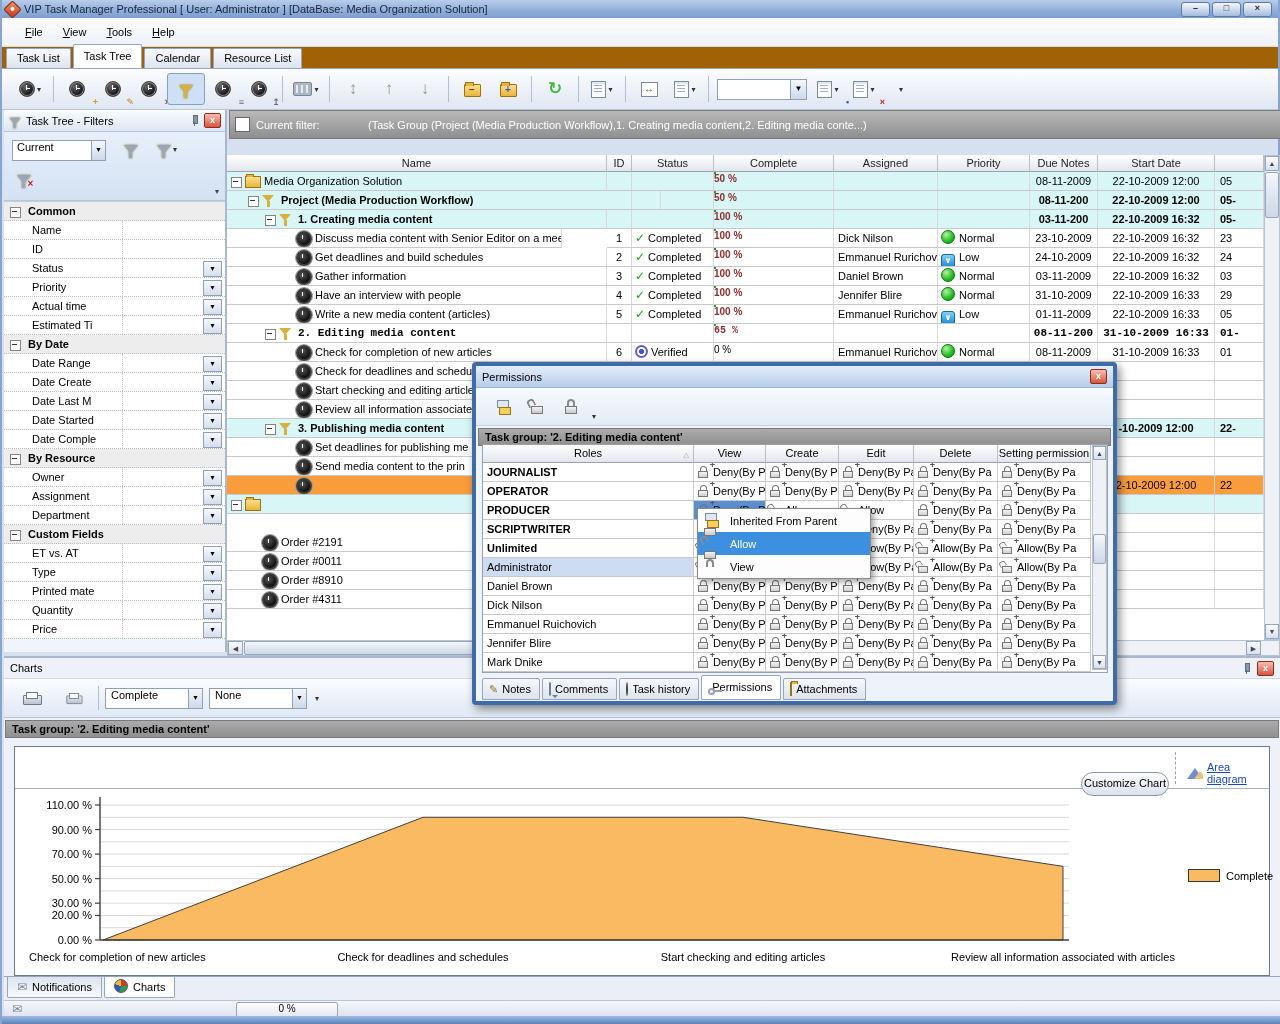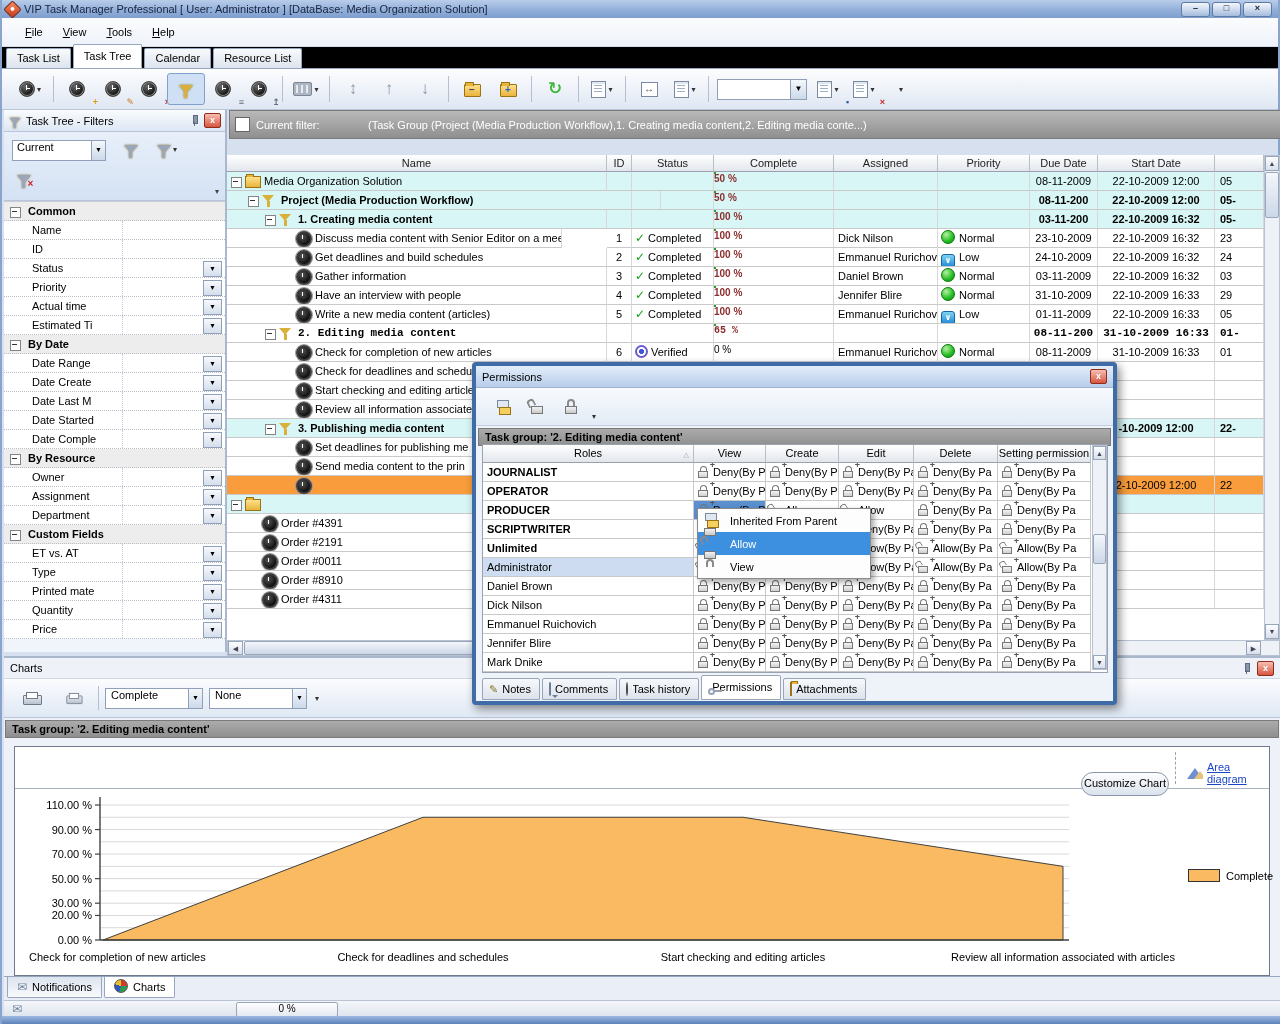--- a/index.html
+++ b/index.html
@@ -10,21 +10,21 @@
   #titlebar{left:0;top:0;width:100%;height:18px;background:linear-gradient(#b9cdea,#8fadd8 60%,#7e9ecf);display:flex;align-items:center;padding-left:4px;box-sizing:border-box}
   #titlebar .ttl{font-size:11px;color:#17233d;margin-left:5px;white-space:nowrap}
   .appicon{width:11px;height:11px;background:linear-gradient(135deg,#ff8a5a,#c23a1a);transform:rotate(45deg);border:1px solid #7e230c;border-radius:2px;position:relative}
   .appicon::after{content:"";position:absolute;left:3px;top:3px;width:4px;height:4px;background:#fff;border-radius:50%}
   #winbtns{position:absolute;right:6px;top:2px;display:flex;gap:2px}
   .wbtn{width:27px;height:13px;border:1px solid #5f7ba3;border-radius:3px;background:linear-gradient(rgba(255,255,255,.85),rgba(190,207,230,.55));font-size:9px;line-height:11px;text-align:center;color:#223;font-weight:bold}
   
   #menubar{left:0;top:18px;width:100%;height:29px;background:linear-gradient(#fbfcfe,#eef2f9);border-bottom:1px solid #d6dde9;display:flex;align-items:center;padding-left:14px;box-sizing:border-box;gap:2px}
   .menuitem{padding:3px 9px;cursor:default}
   .menuitem .u{text-decoration:underline}
-  #tabstrip{left:0;top:47px;width:100%;height:22px;background:#000000;border-bottom:1px solid #95a6be;display:flex;align-items:flex-end;padding-left:4px;box-sizing:border-box}
+  #tabstrip{left:0;top:47px;width:100%;height:22px;background:#a16207;border-bottom:1px solid #95a6be;display:flex;align-items:flex-end;padding-left:4px;box-sizing:border-box}
   .vtab{height:19px;line-height:19px;padding:0 10px;border:1px solid #95a6be;border-bottom:none;background:linear-gradient(#f8fafc,#dde4ee);margin-right:2px;border-radius:2px 2px 0 0;font-size:11px}
   .vtab.active{background:#fff;height:22px;line-height:22px;position:relative;z-index:2;border-bottom:1px solid #fff}
   #toolbar{left:0;top:69px;width:100%;height:41px;background:linear-gradient(#fdfdfe,#dfe7f3);border-bottom:1px solid #b9c6d9;display:flex;align-items:center;padding-left:10px;box-sizing:border-box}
   .tbtn{height:30px;min-width:30px;border-radius:3px;display:flex;align-items:center;justify-content:center;padding:0 3px;position:relative}
   .tbtn.pressed{background:#cfe0f5;border:1px solid #7da0cc}
   .tsep{width:1px;height:26px;background:#b4c0d2;margin:0 5px}
   .dd{font-size:8px;color:#333;margin-left:2px}
   .tcombo{width:88px;height:19px;background:#fff;border:1px solid #90a0b8;position:relative;margin:0 3px}
   .tcombo .cb{position:absolute;right:0;top:0;width:15px;height:100%;background:linear-gradient(#f4f7fb,#ccd9ea);border-left:1px solid #90a0b8;text-align:center;font-size:8px;line-height:17px}
   
@@ -439,21 +439,21 @@
   </div>
 
   <div id="maintbl" class="abs">
     <div id="thead" class="abs">
         <span class="hcell" style="left: 0px; width: 380px;">Name</span>
         <span class="hcell" style="left: 380px; width: 25px;">ID</span>
         <span class="hcell" style="left: 405px; width: 82px;">Status</span>
         <span class="hcell" style="left: 487px; width: 120px;">Complete</span>
         <span class="hcell" style="left: 607px; width: 104px;">Assigned</span>
         <span class="hcell" style="left: 711px; width: 92px;">Priority</span>
-        <span class="hcell" style="left: 803px; width: 68px;">Due Date</span>
+        <span class="hcell" style="left: 803px; width: 68px;">Due Notes</span>
         <span class="hcell" style="left: 871px; width: 117px;">Start Date</span>
         <span class="hcell" style="left: 988px; width: 49px;"></span>
       </div>
     <div id="tbody" class="abs">
         <div class="trow c" style="top: 0px;">
           <div class="tcell namecell" style="left: 0px; width: 380px;">
             <span class="exp" style="left: 4px;"></span>
             <span class="t-folder" style="left: 18px;"></span>
             <span class="nm" style="left: 37px;">Media Organization Solution</span>
           </div>
@@ -703,24 +703,20 @@
           <div class="tcell ctr" style="left: 380px; width: 25px;"></div>
           <div class="tcell " style="left: 405px; width: 82px;"></div>
           <div class="tcell " style="left: 487px; width: 120px;"></div>
           <div class="tcell " style="left: 607px; width: 104px; padding-left: 4px;"></div>
           <div class="tcell " style="left: 711px; width: 92px;"></div>
           <div class="tcell ctr" style="left: 803px; width: 68px;"></div>
           <div class="tcell ctr" style="left: 871px; width: 117px;"></div>
           <div class="tcell " style="left: 988px; width: 49px; padding-left: 5px;"></div>
         </div>
         <div class="trow w" style="top: 342px;">
-          <div class="tcell namecell" style="left: 0px; width: 380px;">
-            <span class="t-clock" style="left: 35px;"></span>
-            <span class="nm" style="left: 54px;">Order #4391</span>
-          </div>
           <div class="tcell ctr" style="left: 380px; width: 25px;"></div>
           <div class="tcell " style="left: 405px; width: 82px;"></div>
           <div class="tcell " style="left: 487px; width: 120px;"></div>
           <div class="tcell " style="left: 607px; width: 104px; padding-left: 4px;"></div>
           <div class="tcell " style="left: 711px; width: 92px;"></div>
           <div class="tcell ctr" style="left: 803px; width: 68px;"></div>
           <div class="tcell ctr" style="left: 871px; width: 117px;"></div>
           <div class="tcell " style="left: 988px; width: 49px; padding-left: 5px;"></div>
         </div>
         <div class="trow w" style="top: 361px;">

